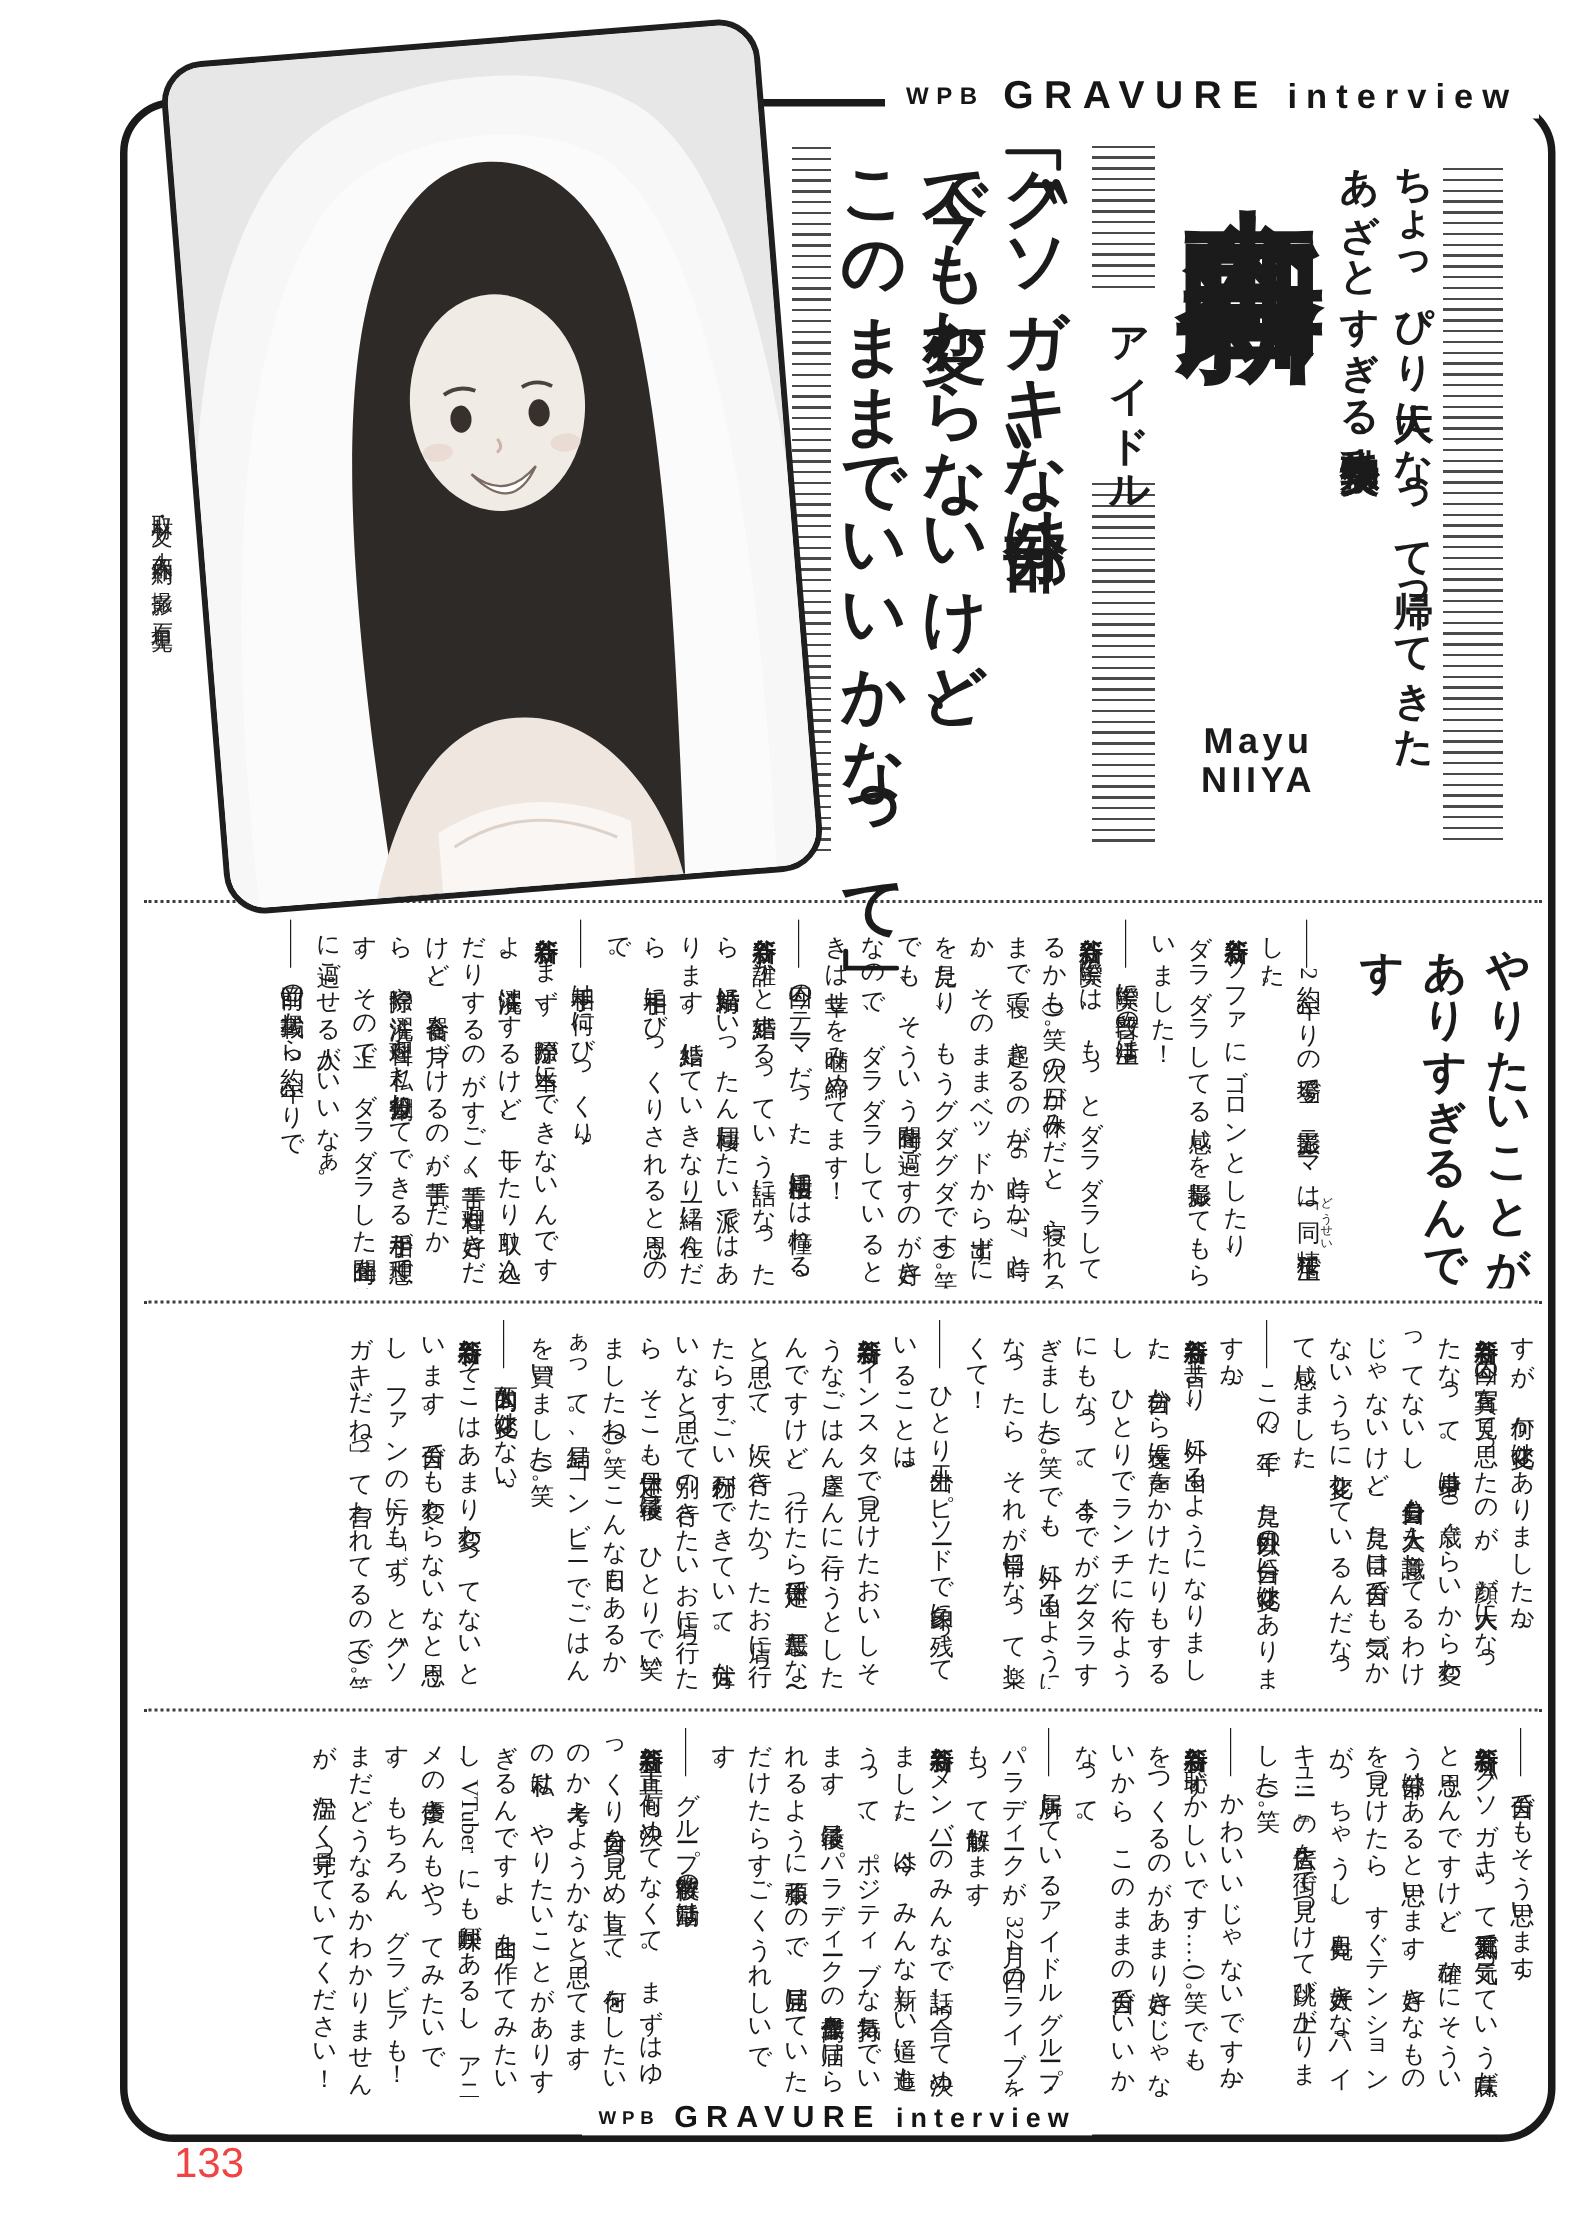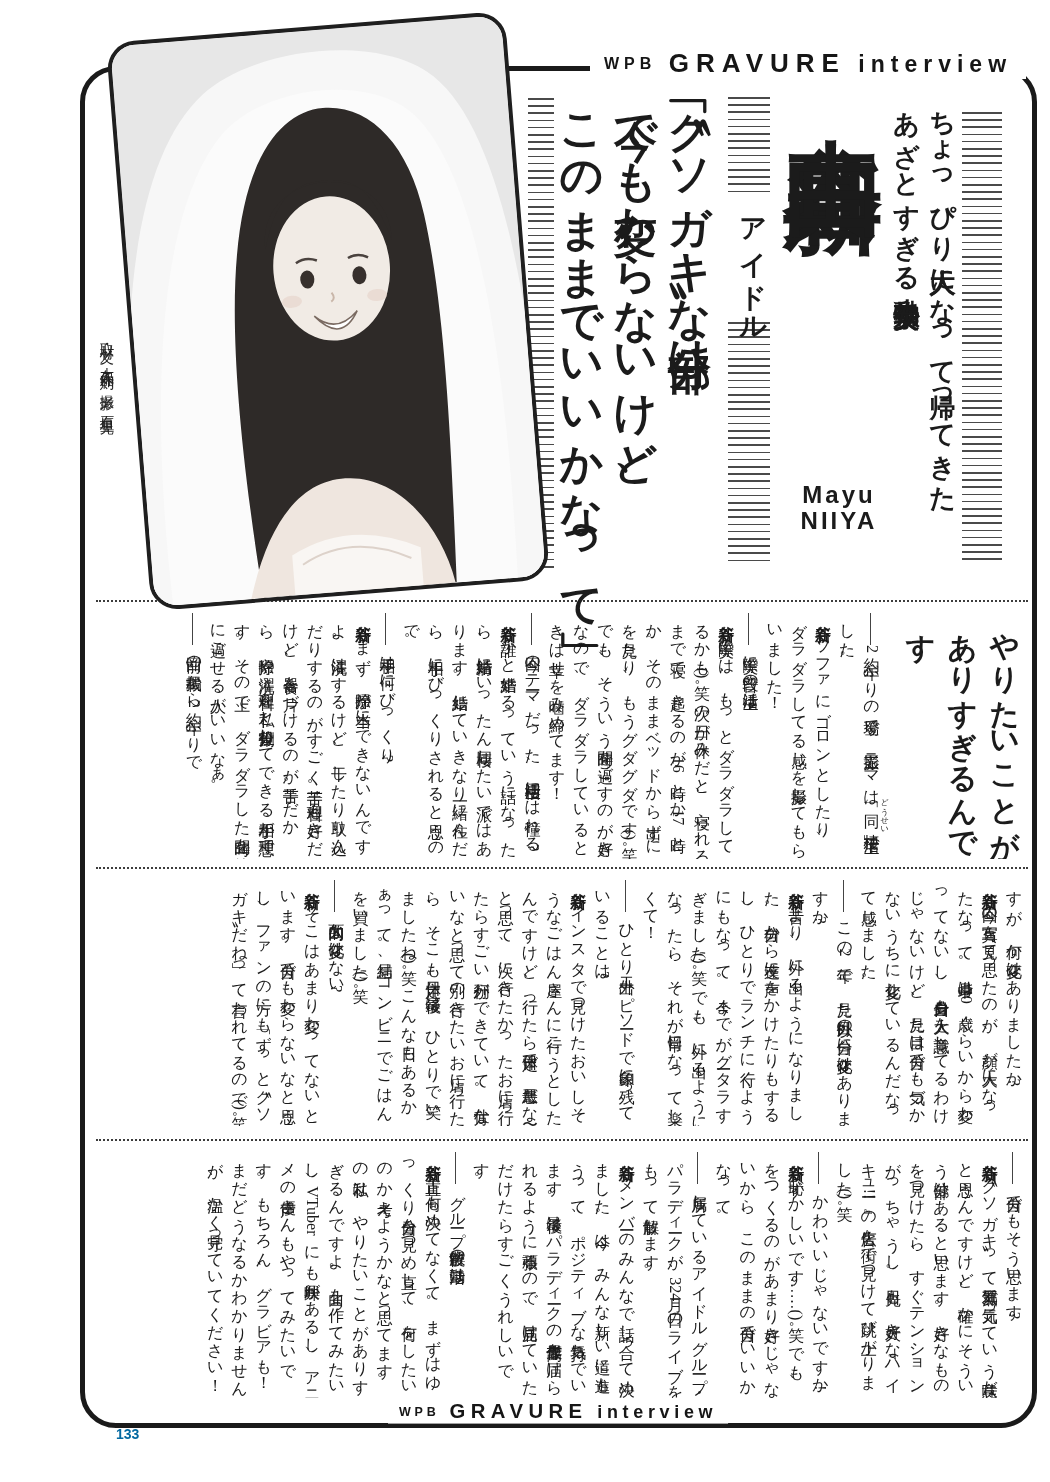--- a/index.html
+++ b/index.html
@@ -10,21 +10,21 @@
          border:5px solid #1a1a1a;border-radius:36px;z-index:1;}
   
   .brand{position:absolute;background:#fff;padding:0 14px;white-space:nowrap;z-index:6;
          font-family:"Liberation Sans",sans-serif;color:#161616;}
   .brand .wpb{font-size:16px;font-weight:700;letter-spacing:5px;vertical-align:3px;}
   .brand .grav{font-size:26px;font-weight:800;letter-spacing:7px;margin-left:8px;}
   .brand .intv{font-size:23px;font-weight:600;letter-spacing:6px;margin-left:8px;}
   .brand.header{left:590px;top:48px;}
   .brand.footer{left:388px;top:1396px;transform:scale(.78);transform-origin:left center;}
   .pageno{position:absolute;left:116px;top:1426px;font-family:"Liberation Sans",sans-serif;
-          font-size:14px;font-weight:700;color:#0369a1;z-index:2;}
+          font-size:28px;font-weight:400;color:#ef4444;z-index:2;}
   
   .stripes{position:absolute;z-index:2;
      background:repeating-linear-gradient(180deg,#4a4a4a 0px,#4a4a4a 1.6px,transparent 1.6px,transparent 7.2px);}
   
   .v{writing-mode:vertical-rl;position:absolute;z-index:4;}
   .kicker{font-family:"Liberation Sans",sans-serif;font-weight:800;font-size:26px;letter-spacing:1px;}
   .bigname{font-family:"Liberation Sans",sans-serif;font-weight:800;font-size:100px;letter-spacing:-5px;line-height:1.1;}
   .roman{position:absolute;left:778px;top:482px;width:122px;text-align:center;z-index:4;
          font-family:"Liberation Sans",sans-serif;font-weight:800;font-size:24px;letter-spacing:3px;line-height:26px;}
   .role{font-family:"Liberation Sans",sans-serif;font-weight:800;font-size:27px;letter-spacing:2px;}

